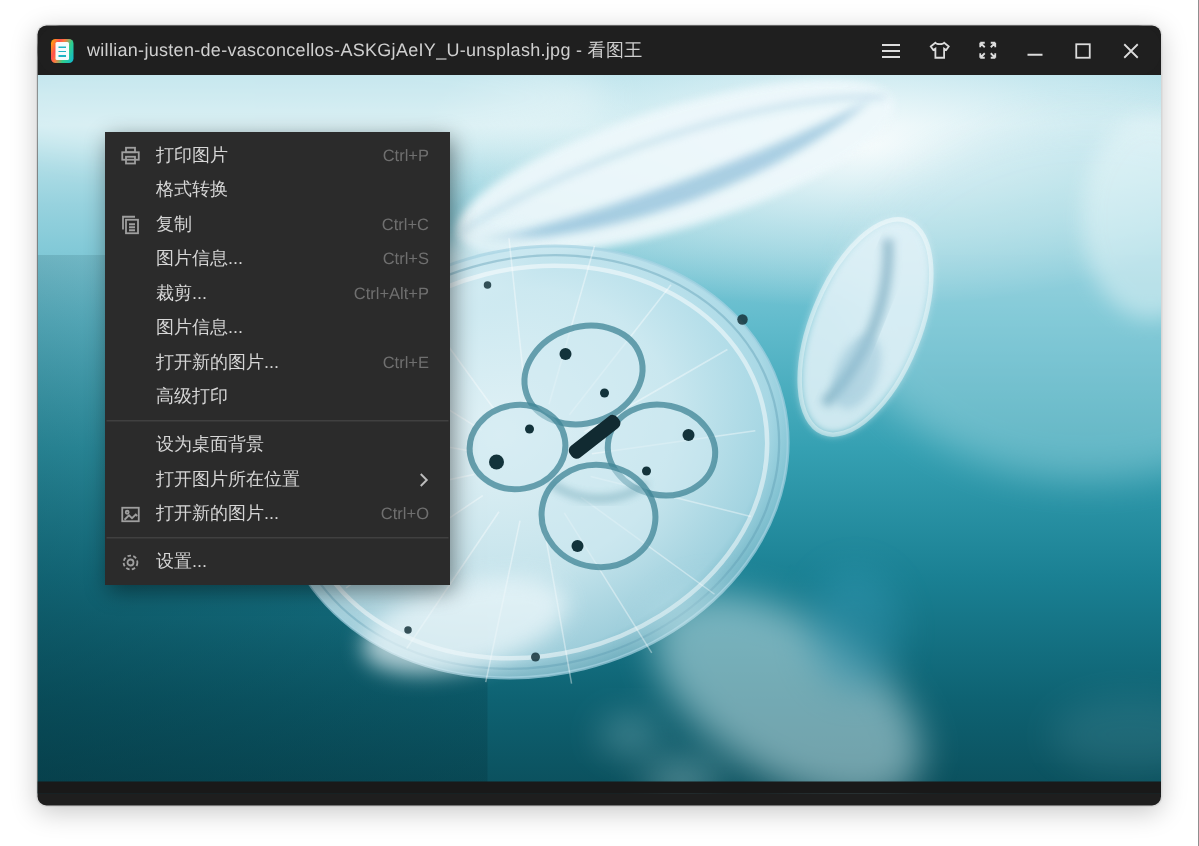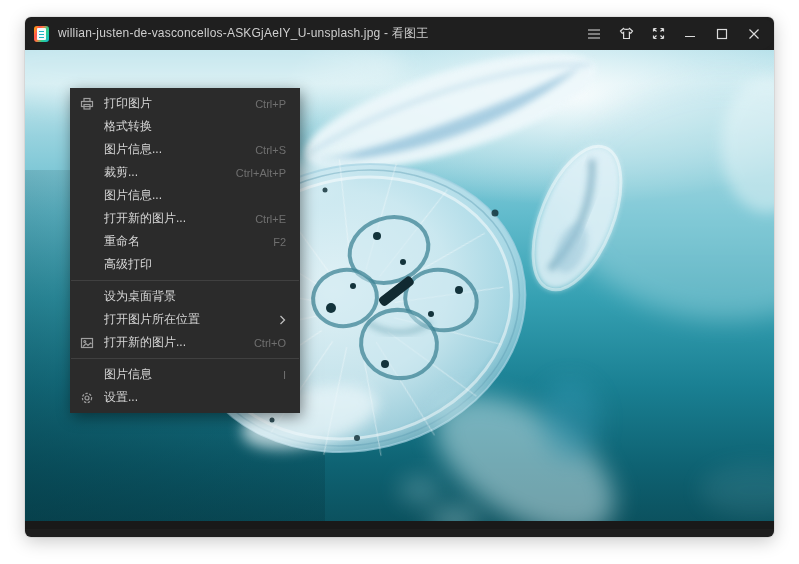--- a/index.html
+++ b/index.html
@@ -251,42 +251,48 @@
           </svg>
         </span>
         <span class="mi-label">打印图片</span>
         <span class="mi-shortcut">Ctrl+P</span>
       </div>
       <div class="menu-item">
         <span class="mi-icon"></span>
         <span class="mi-label">格式转换</span>
       </div>
       <div class="menu-item">
+        <span class="mi-icon">
+          <svg width="14" height="14" viewBox="0 0 14 14">
+            <rect x="4" y="3.5" width="8" height="9" fill="none" stroke="#9f9f9f" stroke-width="1.2"></rect>
+            <path d="M10,1.5 H2 V10" fill="none" stroke="#9f9f9f" stroke-width="1.2"></path>
+            <path d="M6,6.5 h4 M6,8.5 h4 M6,10.5 h4" fill="none" stroke="#9f9f9f" stroke-width="1.2"></path>
+          </svg>
+        </span>
+        <span class="mi-label">复制</span>
+        <span class="mi-shortcut">Ctrl+C</span>
+      </div>
+      <div class="menu-item">
         <span class="mi-icon"></span>
         <span class="mi-label">图片信息...</span>
         <span class="mi-shortcut">Ctrl+S</span>
       </div>
       <div class="menu-item">
         <span class="mi-icon"></span>
         <span class="mi-label">裁剪...</span>
         <span class="mi-shortcut">Ctrl+Alt+P</span>
       </div>
       <div class="menu-item">
         <span class="mi-icon"></span>
         <span class="mi-label">图片信息...</span>
       </div>
       <div class="menu-item">
         <span class="mi-icon"></span>
         <span class="mi-label">打开新的图片...</span>
         <span class="mi-shortcut">Ctrl+E</span>
-      </div>
-      <div class="menu-item">
-        <span class="mi-icon"></span>
-        <span class="mi-label">重命名</span>
-        <span class="mi-shortcut">F2</span>
       </div>
       <div class="menu-item">
         <span class="mi-icon"></span>
         <span class="mi-label">高级打印</span>
       </div>
       <div class="menu-separator"></div>
       <div class="menu-item">
         <span class="mi-icon"></span>
         <span class="mi-label">设为桌面背景</span>
       </div>
@@ -305,25 +311,20 @@
             <rect x="1.5" y="2.5" width="11" height="9" fill="none" stroke="#9f9f9f" stroke-width="1.2"></rect>
             <circle cx="4.8" cy="5.5" r="1" fill="none" stroke="#9f9f9f" stroke-width="1.2"></circle>
             <path d="M3,10.5 l3,-3 2,2 2.5,-2.5 1,1" fill="none" stroke="#9f9f9f" stroke-width="1.2"></path>
           </svg>
         </span>
         <span class="mi-label">打开新的图片...</span>
         <span class="mi-shortcut">Ctrl+O</span>
       </div>
       <div class="menu-separator"></div>
       <div class="menu-item">
-        <span class="mi-icon"></span>
-        <span class="mi-label">图片信息</span>
-        <span class="mi-shortcut">I</span>
-      </div>
-      <div class="menu-item">
         <span class="mi-icon">
           <svg width="14" height="14" viewBox="0 0 14 14">
             <circle cx="7" cy="7" r="4.6" fill="none" stroke="#9f9f9f" stroke-width="1.2" stroke-dasharray="2.4 1.5"></circle>
             <circle cx="7" cy="7" r="2" fill="none" stroke="#9f9f9f" stroke-width="1.2"></circle>
           </svg>
         </span>
         <span class="mi-label">设置...</span>
       </div>
     </div>
 

